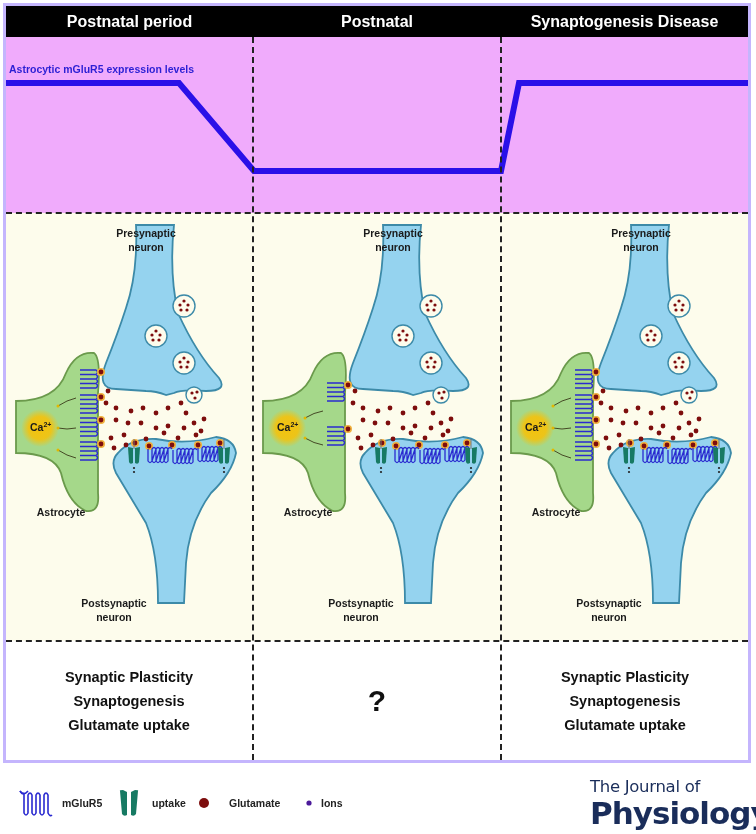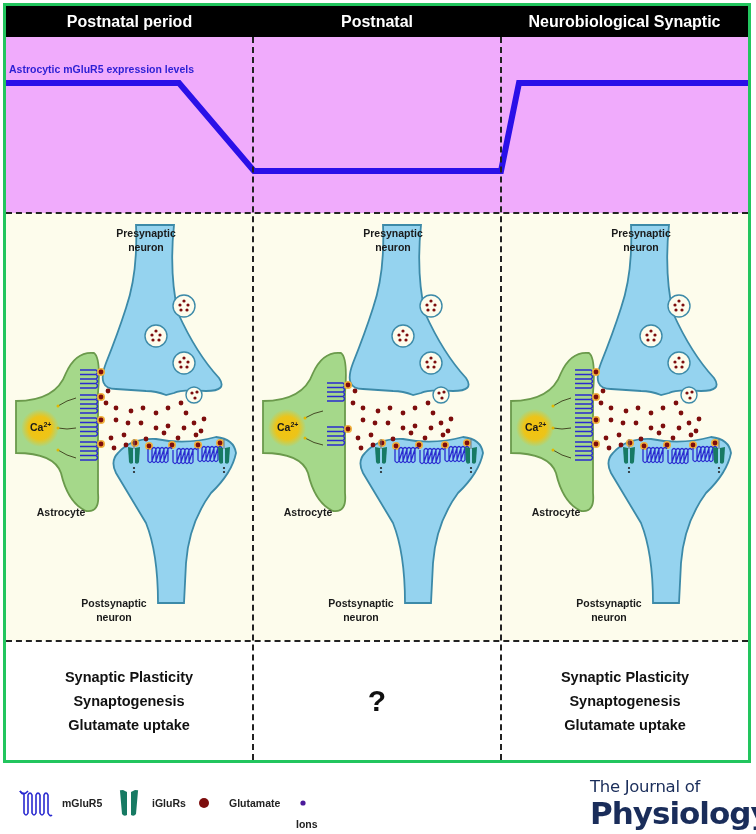--- a/index.html
+++ b/index.html
@@ -1,17 +1,17 @@
 <!DOCTYPE html>
 <html><head>
 <meta charset="utf-8">
 <style>
   html, body { margin: 0; padding: 0; background: #ffffff; }
   body { width: 756px; height: 834px; position: relative; overflow: hidden; font-family: "Liberation Sans", sans-serif; }
-  #frame { position: absolute; left: 3px; top: 3px; width: 748px; height: 760px; border: 3px solid #22c55e; box-sizing: border-box; }
+  #frame { position: absolute; left: 3px; top: 3px; width: 748px; height: 760px; border: 3px solid #c4b5fd; box-sizing: border-box; }
   .header { position: absolute; left: 0; top: 0; width: 742px; height: 31px; background: #000; }
   .header-cell { position: absolute; top: 0; height: 31px; line-height: 31px; color: #fff; font-weight: bold; font-size: 16px; text-align: center; }
   .graph-area { position: absolute; left: 0; top: 31px; width: 742px; height: 176px; background: #f0abfc; }
   .graph-label { position: absolute; left: 3px; top: 26px; color: #2b1fd4; font-weight: bold; font-size: 10.5px; }
   .synapse-area { position: absolute; left: 0; top: 207px; width: 742px; height: 428px; background: #fdfcec; }
   .bottom-area { position: absolute; left: 0; top: 635px; width: 742px; height: 119px; background: #fff; }
   .hdash { position: absolute; left: 0; width: 742px; height: 0; border-top: 2px dashed #222; }
   .vdash { position: absolute; top: 31px; width: 0; height: 723px; border-left: 2px dashed #222; }
   .func-col { position: absolute; top: 0; width: 246px; height: 119px; display: flex; flex-direction: column; align-items: center; justify-content: center; }
   .func-item { font-weight: bold; font-size: 14.5px; color: #111; line-height: 24px; }
@@ -24,21 +24,21 @@
   .journal-main { font-size: 31px; font-weight: bold; letter-spacing: -1px; line-height: 34px; }
   .cell-label { font-family: "Liberation Sans", sans-serif; font-weight: bold; font-size: 10.5px; fill: #1a1a1a; }
 </style>
 </head>
 <body>
 
 <div id="frame">
   <div class="header">
     <div class="header-cell" style="left:0;width:247px;">Postnatal period</div>
     <div class="header-cell" style="left:247px;width:248px;">Postnatal</div>
-    <div class="header-cell" style="left:495px;width:247px;">Neurobiological Synaptic</div>
+    <div class="header-cell" style="left:495px;width:247px;">Synaptogenesis Disease</div>
   </div>
 
   <div class="graph-area">
     <svg width="742" height="176" style="position:absolute;left:0;top:0;">
       <polyline id="expr-line" fill="none" stroke-width="6" stroke-linejoin="miter" points="0,46 173,46 248,134 495,134 513,46 742,46" stroke="#2a10e8"></polyline>
     </svg>
     <div class="graph-label">Astrocytic mGluR5 expression levels</div>
   </div>
 
   <div class="synapse-area">
@@ -382,29 +382,29 @@
       <path d="M2 3 Q4 7 6 5 M6 5 L6 25 Q8 29 10 25 L10 7 Q12 3 14 7 L14 25 Q16 29 18 25 L18 7 Q20 3 22 7 L22 25 Q24 29 26 25 L26 7 Q28 3 30 7 L30 25 Q32 29 34 27" fill="none" stroke="#2a2ad0" stroke-width="1.6"></path>
       <path d="M2 3 Q6 8 10 3" fill="none" stroke="#2a2ad0" stroke-width="1.6"></path>
     </svg>
     <span style="margin-left:8px;">mGluR5</span>
   </div>
   <div class="legend-item" style="left:118px;">
     <svg width="22" height="30">
       <path d="M2 3 Q1 2 5 2 L9 4 L9 27 Q6 29 4 26 Z" fill="#177a63"></path>
       <path d="M20 3 Q21 2 17 2 L13 4 L13 27 Q16 29 18 26 Z" fill="#177a63"></path>
     </svg>
-    <span style="margin-left:12px;">iGluRs</span>
+    <span style="margin-left:12px;">uptake</span>
   </div>
   <div class="legend-item" style="left:198px;">
     <svg width="12" height="30">
         <circle cx="6" cy="15" r="5" fill="#7d0d0d"></circle>
       </svg>
     <span style="margin-left:19px;">Glutamate</span>
   </div>
-  <div class="legend-item" style="left:288px;flex-direction:column;">
+  <div class="legend-item" style="left:305px;">
     <svg width="8" height="30">
         <circle cx="4" cy="15" r="2.6" fill="#4b1a9a"></circle>
       </svg>
     <span style="margin-left:8px;">Ions</span>
   </div>
 </div>
 
 <div class="journal">
   <div class="journal-top">The Journal of</div>
   <div class="journal-main">Physiology</div>

